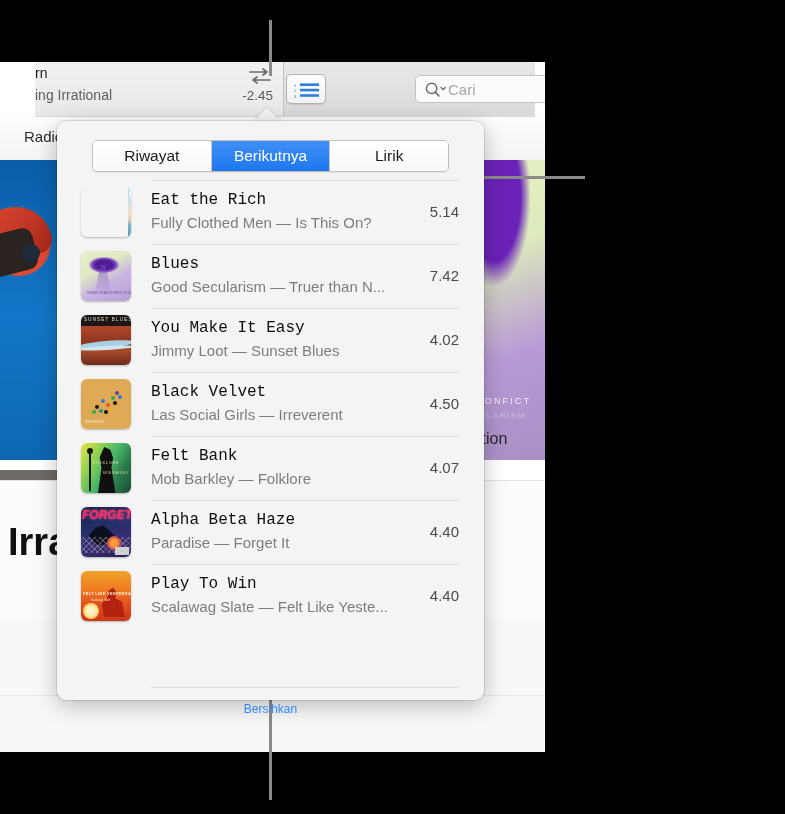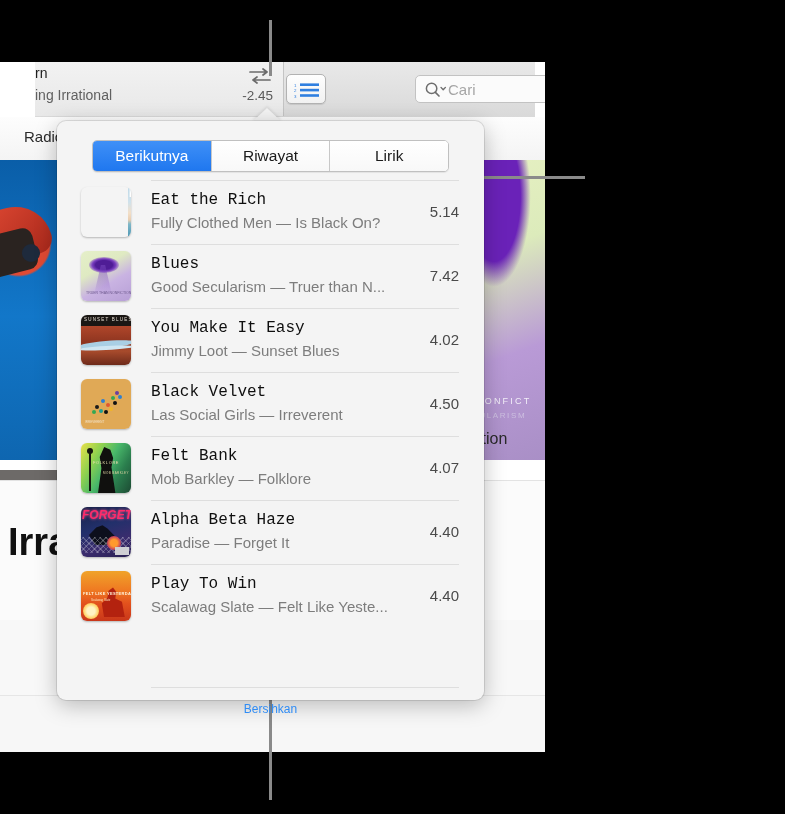--- a/index.html
+++ b/index.html
@@ -612,40 +612,40 @@
   <div class="callout callout-top"></div>
   <div class="callout callout-right-v"></div>
   <div class="callout callout-right-h"></div>
   <div class="callout callout-bottom"></div>
 
   <div class="popover-arrow"></div>
 
   <div class="popover">
 
     <div class="segmented">
+      <div class="seg">Riwayat</div>
       <div class="seg active">Berikutnya</div>
-      <div class="seg">Riwayat</div>
       <div class="seg">Lirik</div>
     </div>
 
     <div class="tracklist">
 
       <div class="track-row">
         <div class="track-sep"></div>
         <div class="track-art">
           <div class="art art-isthison">
             <div class="hdr">ISTHISON?</div>
             <div class="sub">Fully Clothed Men</div>
             <div class="fig" style="left:13px"></div>
             <div class="fig" style="left:22px"></div>
             <div class="fig" style="left:31px"></div>
           </div>
         </div>
         <div class="track-title">Eat the Rich</div>
-        <div class="track-sub">Fully Clothed Men — Is Black On?</div>
+        <div class="track-sub">Fully Clothed Men — Is This On?</div>
         <div class="track-time">5.14</div>
       </div>
 
       <div class="track-row">
         <div class="track-sep"></div>
         <div class="track-art">
           <div class="art art-haze">
             <div class="vortex"></div>
             <div class="beam"></div>
             <div class="cap">TRUER THAN NONFICTION</div>

